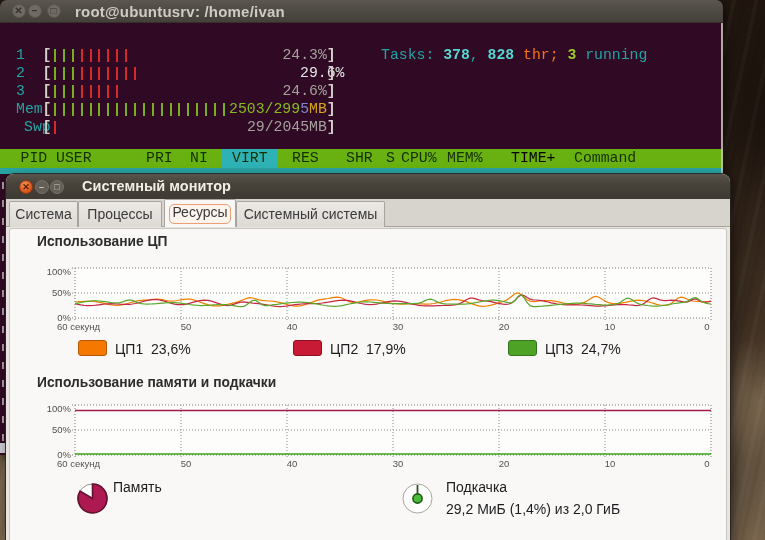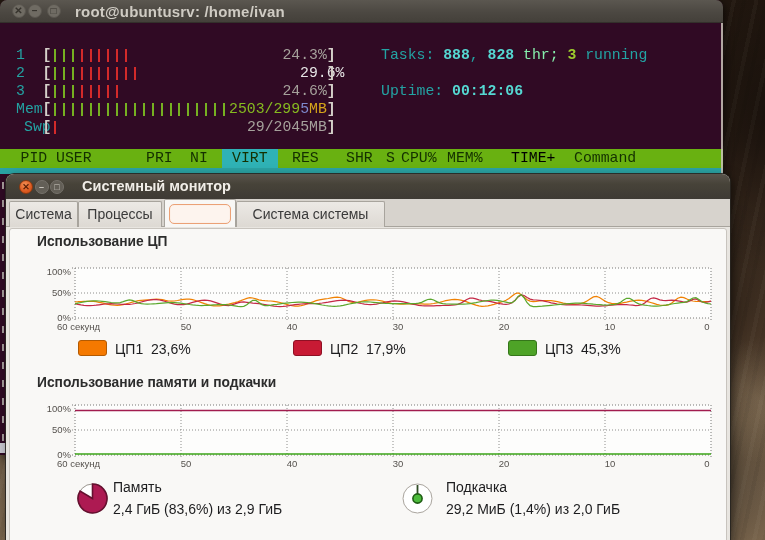--- a/index.html
+++ b/index.html
@@ -140,30 +140,26 @@
       </div>
 <div class="trow" style="top:95px">
         <span class="tc" style="left:16.0px;color:#23a3a3;margin-left:8px;">Swp</span>
         <span class="tc" style="left:42.6px;color:#d5d1ca;font-weight:bold;">[</span>
         <div style="position:absolute;left:54.0px;top:2.5px;width:2px;height:13.5px;background:#d42a2a"></div>
         <span class="tc" style="left:246.9px;color:#a5a19b;">29/2045MB</span>
         <span class="tc" style="left:326.8px;color:#d5d1ca;font-weight:bold;">]</span>
       </div>
 <div class="trow" style="top:23px">
         <span class="tc" style="left:381.0px;color:#23a3a3;">Tasks:</span>
-        <span class="tc" style="left:443.2px;color:#55d8d2;font-weight:bold;">888</span>
+        <span class="tc" style="left:443.2px;color:#55d8d2;font-weight:bold;">378</span>
         <span class="tc" style="left:469.8px;color:#23a3a3;">,</span>
         <span class="tc" style="left:487.6px;color:#55d8d2;font-weight:bold;">828</span>
-        <span class="tc" style="left:523.1px;color:#86efac;">thr;</span>
+        <span class="tc" style="left:523.1px;color:#f97316;">thr;</span>
         <span class="tc" style="left:567.5px;color:#9ccb2d;font-weight:bold;">3</span>
         <span class="tc" style="left:585.2px;color:#23a3a3;">running</span>
-      </div>
-<div class="trow" style="top:59px">
-        <span class="tc" style="left:381.0px;color:#23a3a3;">Uptime:</span>
-        <span class="tc" style="left:452.0px;color:#55d8d2;font-weight:bold;">00:12:06</span>
       </div>
     <div id="hdr">
         <div id="virt"></div>
         <span class="tc" style="left:20.5px;color:#143000">PID</span>
         <span class="tc" style="left:56px;color:#143000">USER</span>
         <span class="tc" style="left:146px;color:#143000">PRI</span>
         <span class="tc" style="left:190px;color:#143000">NI</span>
         <span class="tc" style="left:232px;color:#143000">VIRT</span>
         <span class="tc" style="left:292px;color:#143000">RES</span>
         <span class="tc" style="left:346px;color:#143000">SHR</span>
@@ -219,22 +215,23 @@
     <div class="mbtn mgrey" style="left:44px">
         <span>□</span>
       </div>
     <div class="cap">Системный монитор</div>
   </div>
   <div id="tabbar">
     <div class="tab" style="left:3px;width:69px">Система</div>
     <div class="tab" style="left:72px;width:84px">Процессы</div>
     <div class="tab" id="tab3" style="left:158px;width:72px">
         <div class="ring"></div>
-      </div>
-    <div class="tab" style="left:230px;width:149px">Система системы</div>
+        <div class="lbl">Ресурсы</div>
+      </div>
+    <div class="tab" style="left:230px;width:149px">Системный системы</div>
   </div>
   <div id="panel"></div>
   <div class="h1" style="top:60px">Использование ЦП</div>
   <svg class="chart" style="left:34px;top:89px" width="690" height="74" viewBox="0 0 690 74">
 <rect x="35" y="5" width="636" height="50" fill="#fdfdfc"></rect>
 <line x1="32" y1="5" x2="671" y2="5" class="gb"></line>
 <line x1="32" y1="30.0" x2="671" y2="30.0" class="gd"></line>
 <line x1="32" y1="55" x2="671" y2="55" class="gb"></line>
 <line x1="35" y1="5" x2="35" y2="58" class="gb"></line>
 <line x1="671" y1="5" x2="671" y2="58" class="gb"></line>
@@ -258,21 +255,21 @@
       <text x="667" y="67" text-anchor="middle" class="ax">0</text>
 </svg>
   <div class="sw" style="left:72px;top:166px;background:#f57900;border-color:#b35a02"></div>
     <div class="ltx" style="left:109px;top:167px">ЦП1</div>
     <div class="ltx" style="left:145px;top:167px">23,6%</div>
     <div class="sw" style="left:287px;top:166px;background:#c81a34;border-color:#8e1024"></div>
     <div class="ltx" style="left:324px;top:167px">ЦП2</div>
     <div class="ltx" style="left:360px;top:167px">17,9%</div>
     <div class="sw" style="left:502px;top:166px;background:#4ea327;border-color:#35761a"></div>
     <div class="ltx" style="left:539px;top:167px">ЦП3</div>
-    <div class="ltx" style="left:575px;top:167px">45,3%</div>
+    <div class="ltx" style="left:575px;top:167px">24,7%</div>
   <div class="h1" style="top:201px">Использование памяти и подкачки</div>
   <svg class="chart" style="left:34px;top:226px" width="690" height="74" viewBox="0 0 690 74">
 <rect x="35" y="5" width="636" height="50" fill="#fdfdfc"></rect>
 <line x1="32" y1="5" x2="671" y2="5" class="gb"></line>
 <line x1="32" y1="30.0" x2="671" y2="30.0" class="gd"></line>
 <line x1="32" y1="55" x2="671" y2="55" class="gb"></line>
 <line x1="35" y1="5" x2="35" y2="58" class="gb"></line>
 <line x1="671" y1="5" x2="671" y2="58" class="gb"></line>
 <line x1="141" y1="5" x2="141" y2="58" class="gd"></line>
       <line x1="247" y1="5" x2="247" y2="58" class="gd"></line>
@@ -286,21 +283,20 @@
 <text x="31" y="57.5" text-anchor="end" class="ax">0%</text>
 <text x="17" y="67" class="ax">60 секунд</text>
 <text x="146" y="67" text-anchor="middle" class="ax">50</text>
       <text x="252" y="67" text-anchor="middle" class="ax">40</text>
       <text x="358" y="67" text-anchor="middle" class="ax">30</text>
       <text x="464" y="67" text-anchor="middle" class="ax">20</text>
       <text x="570" y="67" text-anchor="middle" class="ax">10</text>
       <text x="667" y="67" text-anchor="middle" class="ax">0</text>
 </svg>
   <div class="ltx" style="left:107px;top:305px">Память</div>
-  <div class="ltx" style="left:107px;top:327px">2,4 ГиБ (83,6%) из 2,9 ГиБ</div>
   <div class="ltx" style="left:440px;top:305px">Подкачка</div>
   <div class="ltx" style="left:440px;top:327px">29,2 МиБ (1,4%) из 2,0 ГиБ</div>
   <svg class="pie" style="left:70px;top:308px" width="33" height="33">
       <circle cx="16.5" cy="16.5" r="14.5" fill="#ffffff" stroke="#9a958e" stroke-width="1"></circle>
       <path d="M16.5,16.5 L16.5,2.0 A14.5,14.5 0 1 1 4.07,9.04 Z" fill="#ad1a52" stroke="#65102f" stroke-width="1.6"></path>
     </svg>
   <svg class="pie" style="left:395px;top:308px" width="33" height="33">
       <circle cx="16.5" cy="16.5" r="14.5" fill="#ffffff" stroke="#aaa59e" stroke-width="1"></circle>
       <line x1="16.5" y1="16.5" x2="16.5" y2="3" stroke="#2f4a24" stroke-width="1.8"></line>
       <circle cx="16.5" cy="16.5" r="4.6" fill="#4cbb3c" stroke="#1d5c12" stroke-width="1.6"></circle>

